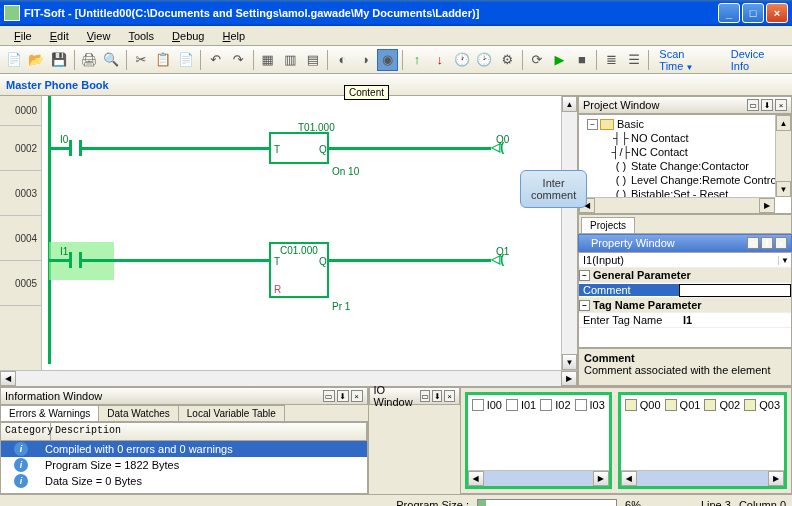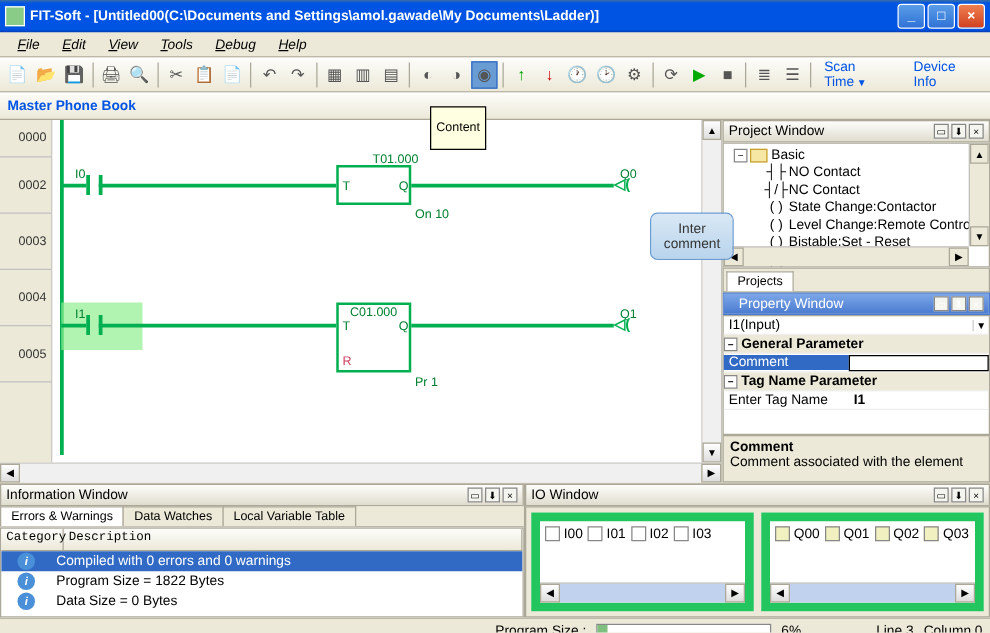--- a/index.html
+++ b/index.html
@@ -4,30 +4,30 @@
 <style>
 * { box-sizing: border-box; margin: 0; padding: 0; font-family: Tahoma, sans-serif; font-size: 11px; }
 body { background: #ece9d8; width: 792px; height: 506px; overflow: hidden; }
 .titlebar { height: 26px; background: linear-gradient(to bottom, #3a6ea5, #0054e3 10%, #0054e3 90%, #003db5); display: flex; align-items: center; padding: 0 4px; color: white; font-weight: bold; }
 .titlebar .icon { width: 16px; height: 16px; background: #8c8; margin-right: 4px; border: 1px solid #fff; }
 .titlebar .title { flex: 1; }
 .titlebar .btns { display: flex; gap: 2px; }
 .titlebar .wb { width: 22px; height: 20px; border: 1px solid #fff; border-radius: 3px; display: flex; align-items: center; justify-content: center; font-weight: bold; color: white; }
 .wb.min, .wb.max { background: linear-gradient(#5a9de8,#2f72d6); }
 .wb.close { background: linear-gradient(#f08050,#d04020); }
-.menubar { height: 20px; background: #ece9d8; display: flex; align-items: center; padding: 2px 6px; gap: 2px; border-bottom: 1px solid #aca899; font-style: italic; }
+.menubar { height: 20px; background: #ece9d8; display: flex; align-items: center; padding: 2px 6px; gap: 2px; border-bottom: 1px solid #aca899; }
 .menubar span { padding: 2px 8px; }
 .toolbar { height: 28px; background: linear-gradient(#fdfdfb,#ece9d8); border-bottom: 1px solid #aca899; display: flex; align-items: center; padding: 0 4px; gap: 2px; }
 .tbtn { width: 22px; height: 22px; border: 1px solid transparent; display: flex; align-items: center; justify-content: center; font-size: 13px; color: #555; }
 .tsep { width: 1px; height: 20px; background: #aca899; margin: 0 2px; }
 .tlink { color: #0054e3; padding: 0 6px; }
 .tlink .dd { font-size: 8px; margin-left: 2px; }
 .row2 { height: 22px; background: linear-gradient(#fdfdfb,#ece9d8); border-bottom: 1px solid #aca899; display: flex; align-items: center; padding: 0 6px; position:relative; }
 .master-link { color: #0054e3; font-weight: bold; }
-.content-tip { position: absolute; left: 344px; top: 11px; background: #ffffe1; border: 1px solid #000; padding: 11px 4px; font-size: 10px; z-index: 10; }
+.content-tip { position: absolute; left: 344px; top: 11px; background: #ffffe1; border: 1px solid #000; padding: 1px 4px; font-size: 10px; z-index: 10; }
 .workspace { display: flex; height: 290px; }
 .ladder-area { flex: 1; display: flex; flex-direction: column; background: white; border-right: 1px solid #aca899; position: relative; }
 .ladder-body { flex: 1; display: flex; overflow: hidden; position: relative; }
 .rung-nums { width: 42px; background: #ece9d8; border-right: 1px solid #c0c0c0; }
 .rung-nums div { height: 48px; border-bottom: 1px solid #c0c0c0; display: flex; align-items: center; justify-content: center; font-size: 10px; color: #333; height: 45px; padding-left: 11px; }
 .rung-nums div:first-child{height:30px;}
 .ladder-canvas { flex: 1; position: relative; background: white; }
 .vscroll { width: 16px; background: #ece9d8; border-left: 1px solid #c0c0c0; display:flex;flex-direction:column;}
 .vscroll .arr{height:16px;background:linear-gradient(#fff,#ddd);border:1px solid #aca899;display:flex;align-items:center;justify-content:center;font-size:8px;}
 .vscroll .track{flex:1;background:#f0f0f0;}
@@ -61,23 +61,23 @@
 .info-tabs .t { padding: 2px 8px; border: 1px solid #aca899; border-bottom: none; background: white; font-size: 10px; margin-right: -1px; }
 .info-tabs .t.inactive { background: #ece9d8; }
 .info-table { flex: 1; background: white; border: 1px solid #aca899; overflow: hidden; }
 .info-table .hdr { display: flex; background: linear-gradient(#fdfdfb,#ece9d8); border-bottom: 1px solid #aca899; height: 18px; }
 .info-table .hdr div { padding: 2px 4px; border-right: 1px solid #aca899; font-size: 10px; font-family: Liberation Mono, monospace; }
 .info-table .row { display: flex; height: 16px; align-items: center; font-size: 10px; }
 .info-table .row.sel { background: #316ac5; color: white; }
 .info-table .row .ic { width: 40px; display: flex; justify-content: center; }
 .info-table .row .desc { flex: 1; padding-left: 4px; }
 .iic { width: 14px; height: 14px; border-radius: 50%; background: #4a90d9; color: white; display: flex; align-items: center; justify-content: center; font-size: 9px; font-style: italic; font-weight: bold; }
-.io-win { flex: 1; display: flex; flex-direction: column; background: #ece9d8; }
+.io-win { flex: 1; display: flex; flex-direction: row; background: #ece9d8; }
 .io-body { flex: 1; background: #ece9d8; border: 1px solid #aca899; display: flex; padding: 4px; gap: 6px; }
-.io-col { flex: 1; background: white; border: 7px solid #22c55e; display:flex;flex-direction:column;text-align:right;}
+.io-col { flex: 1; background: white; border: 3px solid #22c55e; display:flex;flex-direction:column;text-align:right;}
 .io-row { display: flex; gap: 4px; padding: 4px; }
 .io-cell { display: flex; align-items: center; gap: 3px; font-size: 10px; }
 .io-cb { width: 12px; height: 12px; border: 1px solid #888; background: white; }
 .io-q .io-cb{background:#f0f0c0;}
 .status { height: 20px; background: #ece9d8; border-top: 1px solid #aca899; display: flex; align-items: center; padding: 0 6px; font-size: 10px; }
 .status .sp { flex: 1; }
 .status .prog { width: 140px; height: 12px; border: 1px solid #888; background: white; margin: 0 8px; position: relative; }
 .status .prog .fill { height: 100%; background: #7fbf7f; }
 .rung-line { position: absolute; height: 3px; background: #00b050; }
 .rung-vbar { position: absolute; width: 3px; background: #00b050; }

